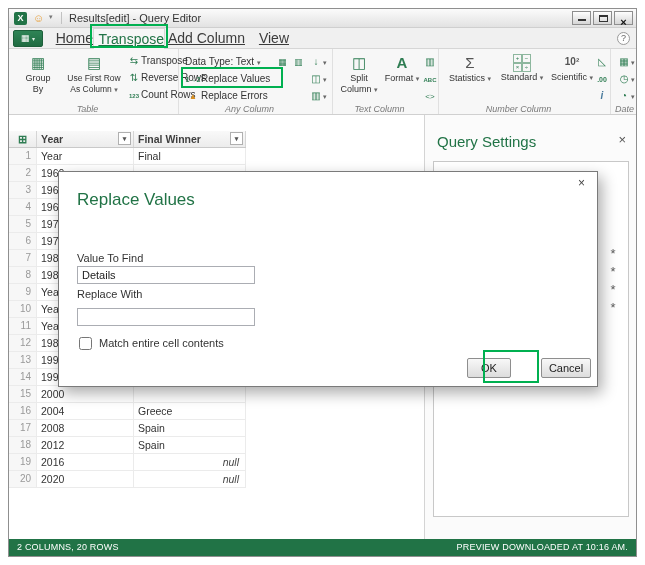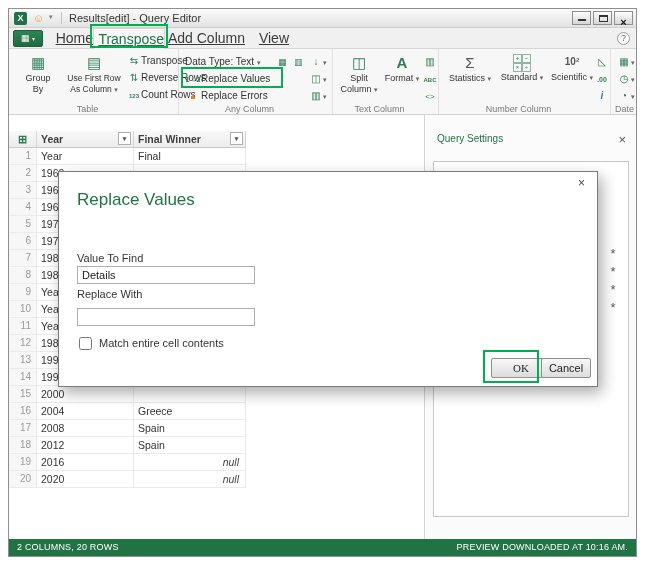--- a/index.html
+++ b/index.html
@@ -26,21 +26,21 @@
   .filebtn{position:absolute;left:4px;top:2px;width:30px;height:17px;background:linear-gradient(#2f8456,#1f6b41);border:1px solid #1c5f3a;border-radius:2px;color:#fff;text-align:center;font-size:9px;line-height:15px;}
   .filebtn .fcaret{font-size:6px;color:#dff0e5;}
   .tabs{position:absolute;left:36px;top:0;height:21px;display:flex;}
   .tab{height:21px;text-align:right;line-height:20px;font-size:14px;color:#3c3c3c;text-decoration:underline;}
   .tab.active{background:#f7f7f7;border:1px solid #d6d6d6;border-bottom:none;height:22px;color:#217346;}
   .helpbtn{position:absolute;right:6px;top:4px;width:13px;height:13px;border:1px solid #9a9a9a;border-radius:50%;font-size:9px;color:#666;text-align:center;line-height:11px;background:#fdfdfd;}
 
   
   .ribbon{position:absolute;left:0;top:40px;right:0;height:66px;background:#f7f7f7;border-bottom:1px solid #d0d0d0;overflow:hidden;}
   .rgroup{position:absolute;top:0;height:66px;border-right:1px solid #e0e0e0;}
-  .glabel{position:absolute;bottom:1px;left:0;right:12px;text-align:center;font-size:9px;color:#7a7a7a;white-space:nowrap;}
+  .glabel{position:absolute;bottom:1px;left:0;right:12px;text-align:center;font-size:9px;color:#7a7a7a;white-space:nowrap;font-style:italic;}
   .bigbtn{position:absolute;top:3px;height:52px;text-align:center;font-size:9px;color:#333;}
   .bicon{display:block;height:20px;font-size:15px;color:#2f7d53;line-height:20px;margin-top:1px;}
   .l{display:block;line-height:11px;white-space:nowrap;}
   .car{font-size:7px;color:#666;}
   .smallrow{position:absolute;height:16px;font-size:10px;color:#333;white-space:nowrap;line-height:16px;}
   .sicon{display:inline-block;width:14px;text-align:center;font-size:10px;color:#2f7d53;}
   .iconbtn{display:inline-block;width:15px;height:15px;text-align:center;font-size:9px;color:#2f7d53;border:1px solid transparent;line-height:14px;}
   .rvicon{display:inline-block;width:16px;font-size:7px;font-weight:bold;color:#2f7d53;text-align:center;}
   .reicon{display:inline-block;width:16px;font-size:8px;color:#d99021;text-align:center;}
   .stdgrid{display:inline-grid;grid-template-columns:9px 9px;margin-top:2px;}
@@ -58,41 +58,41 @@
   .filterbtn{position:absolute;right:2px;top:1px;width:13px;height:13px;border:1px solid #b0b0b0;background:#fff;font-size:7px;line-height:11px;color:#555;text-align:center;}
   .grid-row{display:flex;height:17px;background:#fff;font-size:10.5px;color:#333;}
   .cell{border-right:1px solid #ebebeb;border-bottom:1px solid #ebebeb;line-height:16px;padding-left:4px;overflow:hidden;white-space:nowrap;}
   .num{width:28px;background:#f7f7f7;color:#999;text-align:right;padding-right:5px;padding-left:0;font-size:10px;}
   .year{width:97px;}
   .winner{width:112px;}
   .null-val{font-style:italic;text-align:right;padding-right:6px;color:#454545;}
 
   
   .qpanel{position:absolute;right:0;top:0;bottom:0;width:212px;background:#fbfbfb;border-left:1px solid #d4d4d4;}
-  .qtitle{position:absolute;left:12px;top:18px;font-size:10px;color:#217346;}
+  .qtitle{position:absolute;left:12px;top:18px;font-size:15px;color:#217346;}
   .qclose{position:absolute;right:10px;top:18px;font-size:13px;color:#555;line-height:14px;}
   .qbox{position:absolute;left:8px;right:7px;top:46px;bottom:22px;border:1px solid #c8c8c8;background:#fff;}
   .gear{position:absolute;right:8px;width:14px;text-align:center;font-size:13px;color:#5b5b5b;}
 
   
   .statusbar{position:absolute;left:0;right:0;bottom:0;height:17px;background:#217346;color:#fff;font-size:9px;line-height:17px;letter-spacing:.2px;}
   .st-left{position:absolute;left:8px;}
   .st-right{position:absolute;right:8px;}
 
   
   .dialog{position:absolute;left:49px;top:162px;width:540px;height:216px;background:#fff;border:1px solid #7a7a7a;box-shadow:4px 6px 14px rgba(0,0,0,.33);z-index:20;}
   .dclose{position:absolute;right:12px;top:4px;font-size:12px;color:#444;}
   .dtitle{position:absolute;left:18px;top:18px;font-size:17px;color:#217346;}
   .ddesc{position:absolute;left:18px;top:50px;font-size:11px;color:#333;}
   .dlabel{position:absolute;left:18px;font-size:11px;color:#333;}
   .dinput{position:absolute;left:18px;width:178px;height:18px;border:1px solid #abadb3;font-size:11px;padding:0 4px;color:#222;background:#fff;}
   .dcheck{position:absolute;left:20px;top:165px;width:13px;height:13px;}
   .dchecklabel{position:absolute;left:40px;top:165px;font-size:11px;color:#333;}
   .dbtn{position:absolute;top:186px;height:20px;border:1px solid #8e8e8e;border-radius:2px;background:linear-gradient(#f8f8f8,#dddddd);font-size:11px;color:#222;text-align:center;line-height:18px;}
-  .okbtn{left:432px;width:60px;font-family:Liberation Serif, serif;}
+  .okbtn{left:408px;width:44px;}
   .cancelbtn{left:482px;width:50px;text-align:center;}
 
   
   .annot{position:absolute;border:2px solid #00b050;z-index:40;pointer-events:none;}
 </style>
 </head>
 <body>
 
 <div class="window">
 

